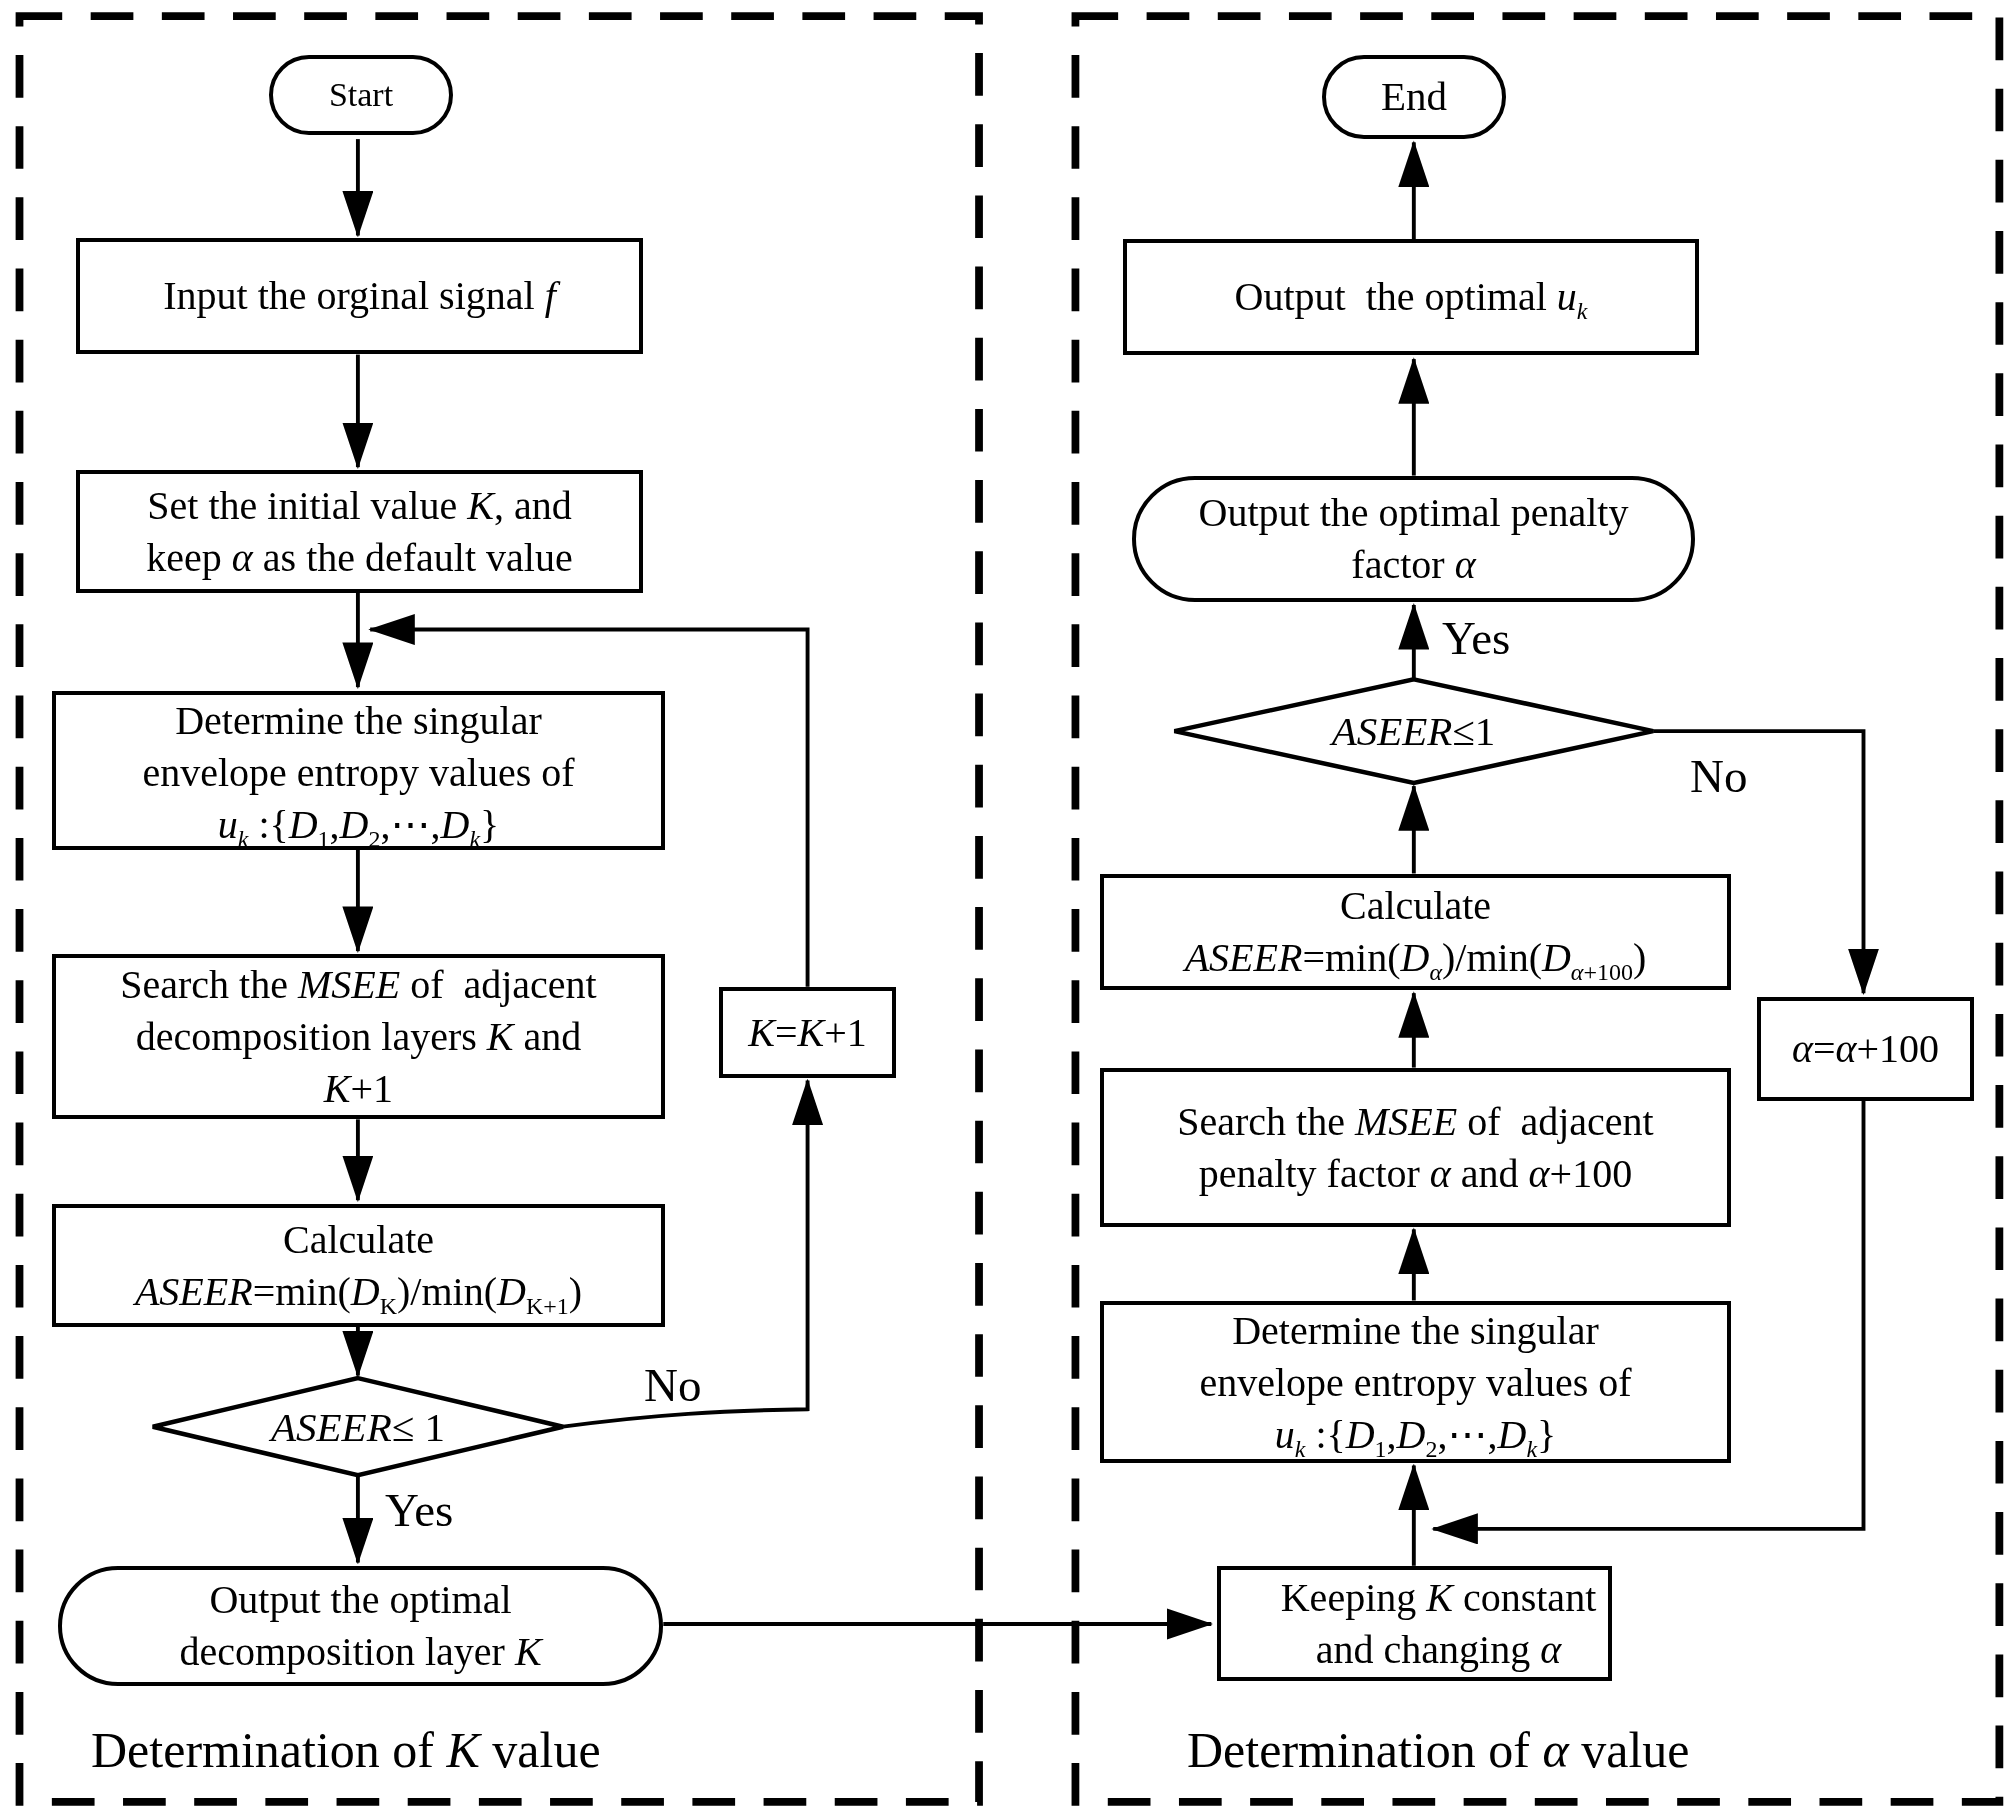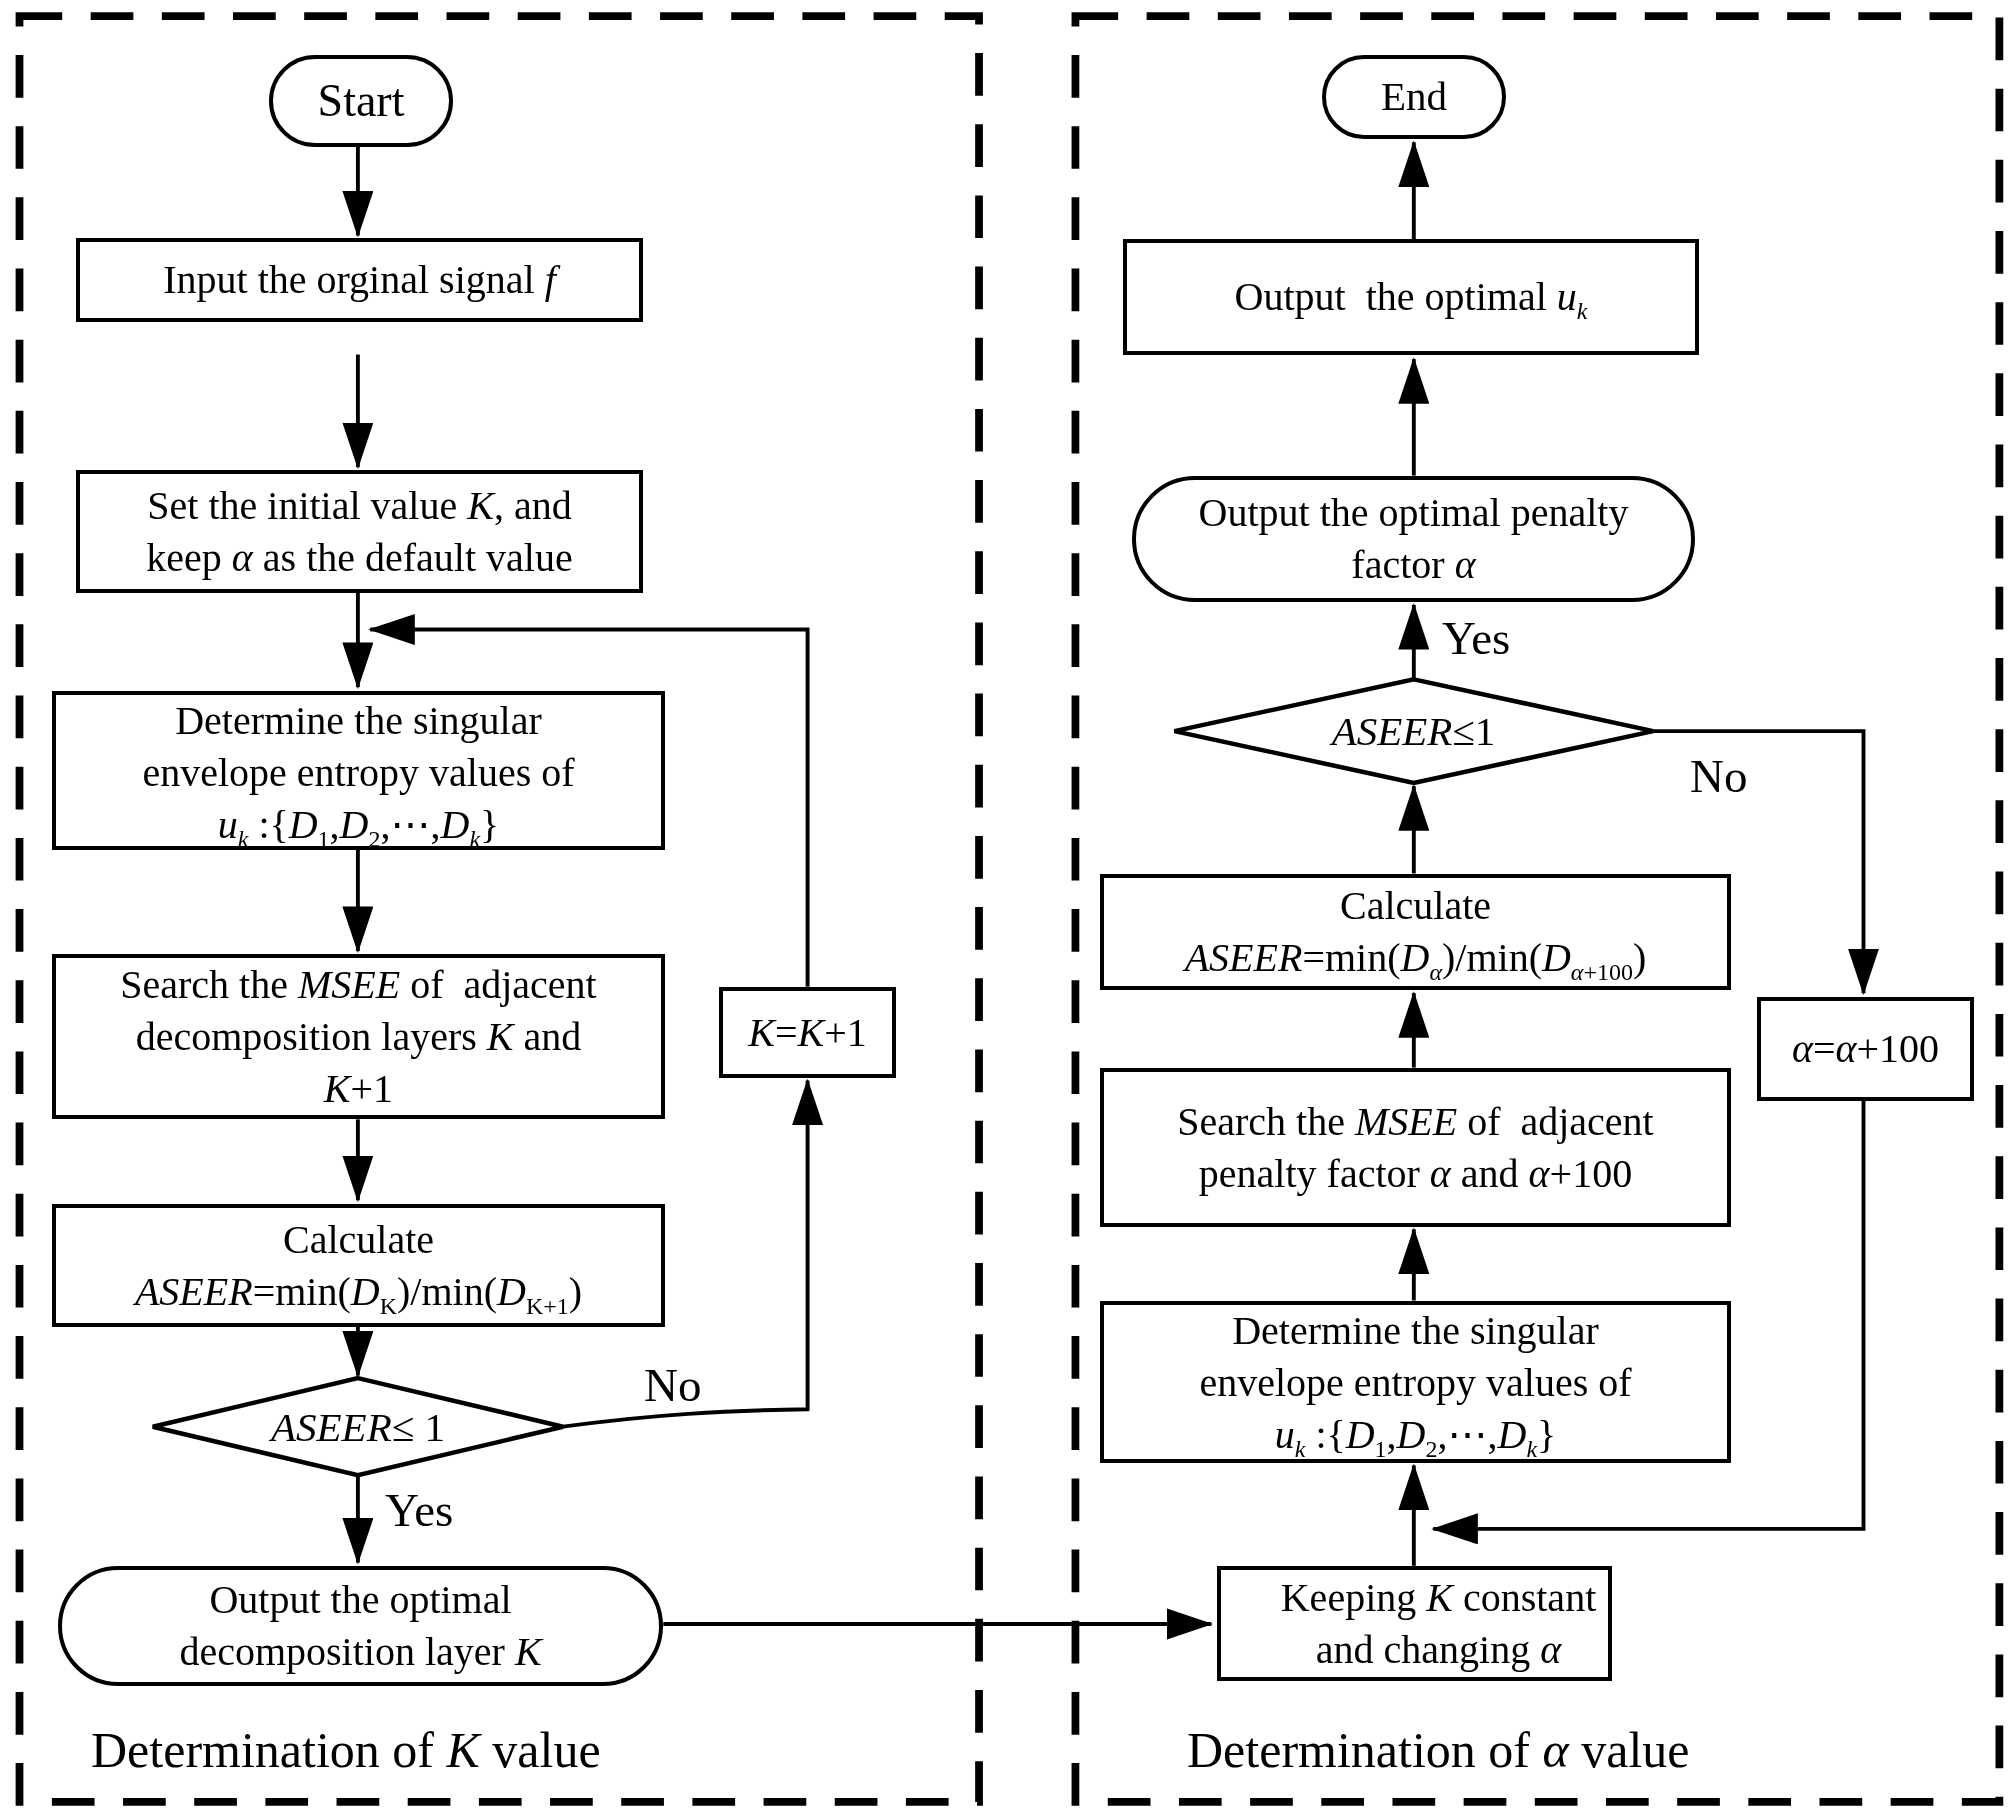--- a/index.html
+++ b/index.html
@@ -85,25 +85,25 @@
       <path d="M2185,2010 V1900" marker-end="url(#ah)"></path>
       <path d="M2185,2420 V2265" marker-end="url(#ah)"></path>
       <path d="M2555,1130 H2880 V1535" marker-end="url(#ah)"></path>
       <path d="M2880,1700 V2363 H2215" marker-end="url(#ah)"></path>
     </g>
 
     <polygon points="553,2130 870,2205 553,2280 236,2205" fill="#ffffff" stroke="#000000" stroke-width="7"></polygon>
     <polygon points="2185,1050 2555,1130 2185,1210 1815,1130" fill="#ffffff" stroke="#000000" stroke-width="7"></polygon>
   </svg>
 
-  <div class="node terminator" style="left:269px;top:55px;width:184px;height:92px;font-size:46px;">
+  <div class="node terminator" style="left:269px;top:55px;width:184px;height:80px;font-size:34px;">
     <span class="lbl">Start</span>
   </div>
 
-  <div class="node" style="left:76px;top:238px;width:567px;height:84px;">
+  <div class="node" style="left:76px;top:238px;width:567px;height:116px;">
     <span class="lbl">Input the orginal signal <i>f</i></span>
   </div>
 
   <div class="node" style="left:76px;top:470px;width:567px;height:123px;">
     <span class="lbl">Set the initial value <i>K</i>, and<br>keep <i>α</i> as the default value</span>
   </div>
 
   <div class="node" style="left:52px;top:691px;width:613px;height:159px;">
     <span class="lbl">Determine the singular<br>envelope entropy values of<br><i>u</i><sub><i>k</i></sub> :{<i>D</i><sub>1</sub>,<i>D</i><sub>2</sub>,⋯,<i>D</i><sub><i>k</i></sub>}</span>
   </div>

